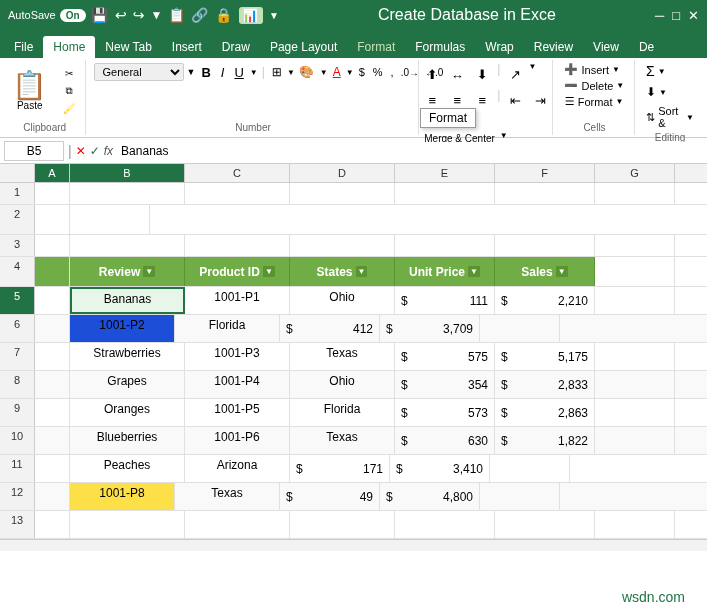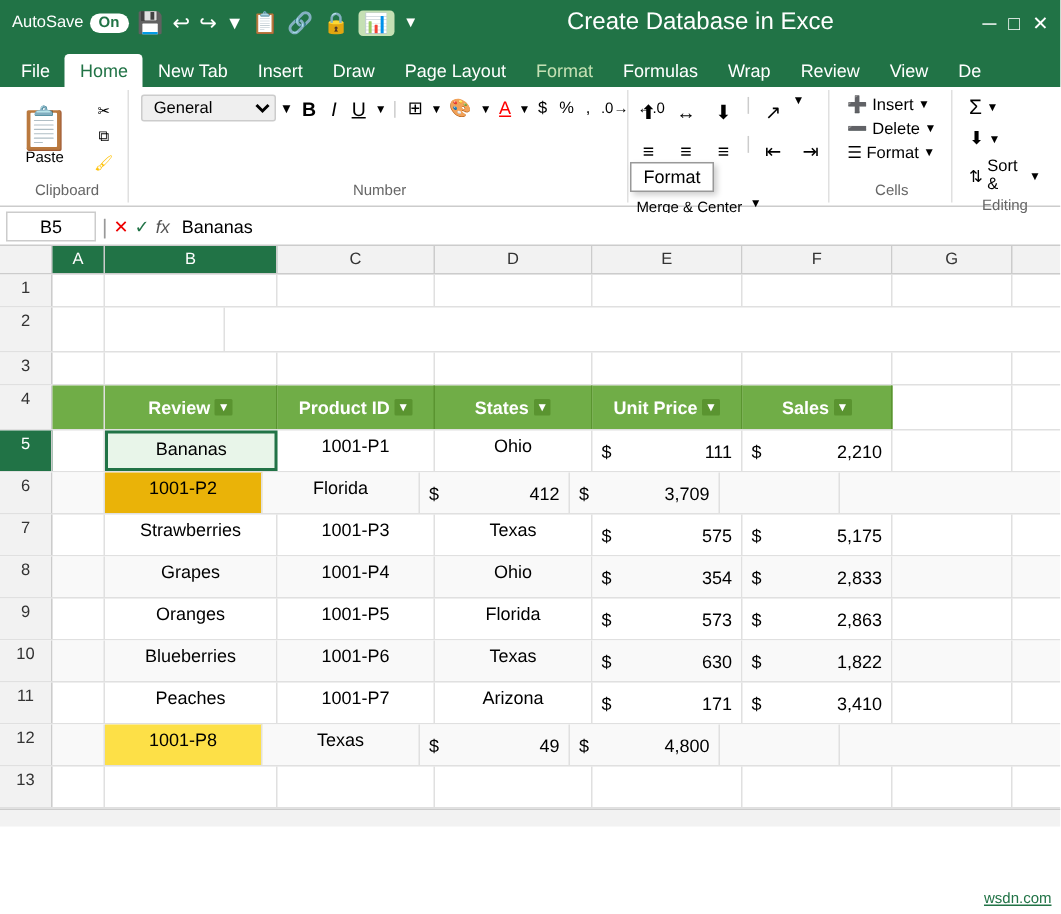--- a/index.html
+++ b/index.html
@@ -310,24 +310,23 @@
       font-size: 10px;
       cursor: pointer;
       padding: 2px 4px;
       border-radius: 2px;
       white-space: nowrap;
     }
 
     .wsdn-logo {
       position: absolute;
       bottom: 4px;
-      right: 6px;
-      font-size: 10px;
+      right: 22px;
+      font-size: 14px;
       color: #217346;
-      text-decoration: underline;
     }
   </style>
 </head>
 <body>
 
 <div class="title-bar">
   <div class="title-bar-left">
     <span class="autosave">
       <span>AutoSave</span>
       <span class="toggle-on">On</span>
@@ -591,21 +590,21 @@
       <div class="cell col-f" style="display:flex;align-items:center;gap:4px;">
           <span>$</span>
           <span style="flex:1;text-align:right;">2,210</span>
         </div>
       <div class="cell col-g"></div>
     </div>
 
     <div class="sheet-row" style="height:28px;background:#f9f9f9;">
       <div class="row-num">6</div>
       <div class="cell" style="width:35px;min-width:35px;background:#f9f9f9;"></div>
-      <div class="cell col-c cell-center" style="background:#eab308;">1001-P2</div>
+      <div class="cell col-c cell-center" style="background:#1d4ed8;">1001-P2</div>
       <div class="cell col-d cell-center" style="background:#f9f9f9;">Florida</div>
       <div class="cell col-e" style="display:flex;align-items:center;gap:4px;background:#f9f9f9;">
           <span>$</span>
           <span style="flex:1;text-align:right;">412</span>
         </div>
       <div class="cell col-f" style="display:flex;align-items:center;gap:4px;background:#f9f9f9;">
           <span>$</span>
           <span style="flex:1;text-align:right;">3,709</span>
         </div>
       <div class="cell col-g" style="background:#f9f9f9;"></div>
@@ -676,21 +675,20 @@
           <span>$</span>
           <span style="flex:1;text-align:right;">1,822</span>
         </div>
       <div class="cell col-g" style="background:#f9f9f9;"></div>
     </div>
 
     <div class="sheet-row" style="height:28px;">
       <div class="row-num">11</div>
       <div class="cell" style="width:35px;min-width:35px;"></div>
       <div class="cell col-b cell-center">Peaches</div>
-      <div class="cell col-c cell-center">1001-P7</div>
       <div class="cell col-d cell-center">Arizona</div>
       <div class="cell col-e" style="display:flex;align-items:center;gap:4px;">
           <span>$</span>
           <span style="flex:1;text-align:right;">171</span>
         </div>
       <div class="cell col-f" style="display:flex;align-items:center;gap:4px;">
           <span>$</span>
           <span style="flex:1;text-align:right;">3,410</span>
         </div>
       <div class="cell col-g"></div>

